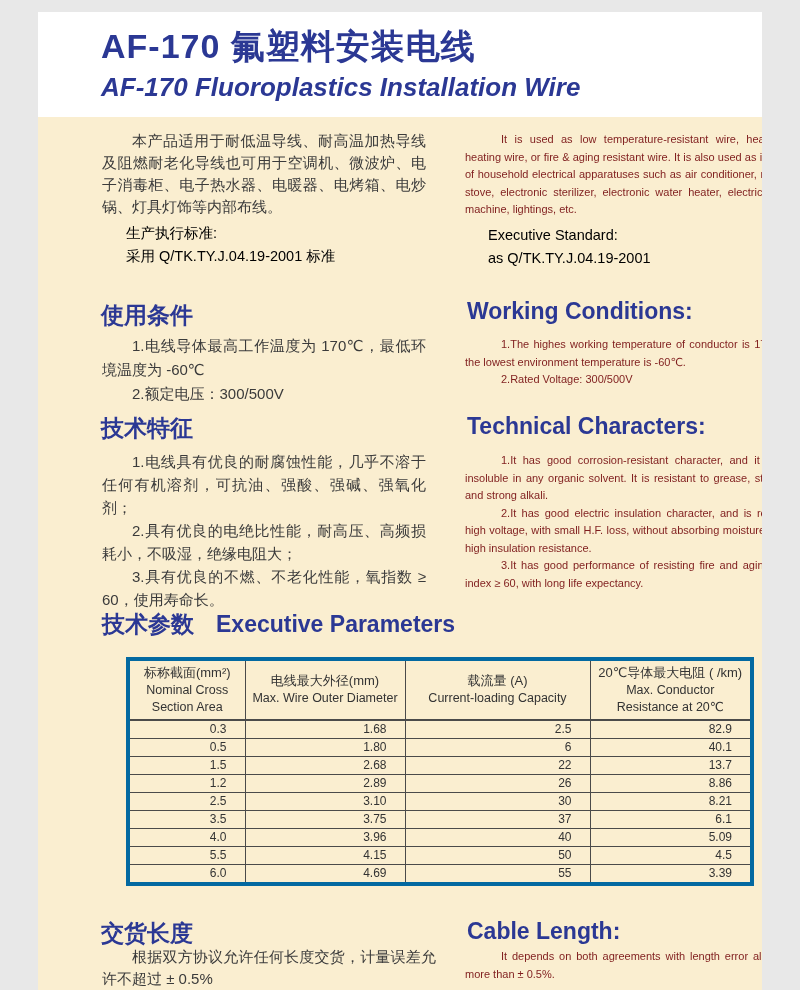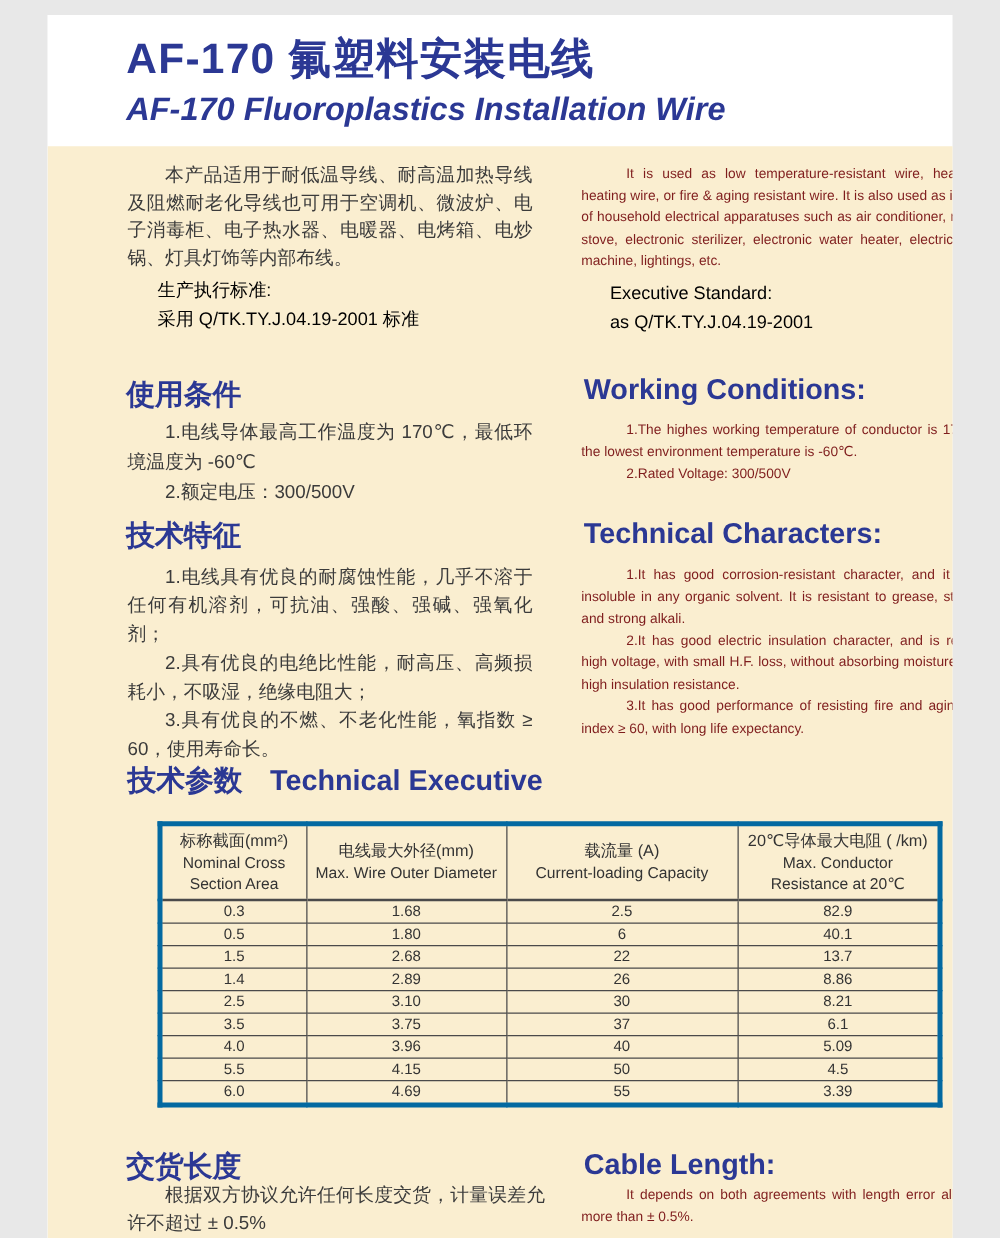--- a/index.html
+++ b/index.html
@@ -69,21 +69,21 @@
   .param-table, .param-table th, .param-table td { border:1px solid #4a4a4a; }
   .param-table { border:4px solid #0369a1; }
   .param-table th {
     font-weight:normal; padding:3px 4px 4px; vertical-align:middle;
     border-bottom:2px solid #4a4a4a; text-align:center;
   }
   .th-cn { font-size:13px; line-height:18px; }
   .th-en { font-size:12.5px; line-height:16.5px; }
   .param-table td {
     height:17px; padding:0 18px; font-size:12px; line-height:17px;
-    text-align:center;
+    text-align:right;
   }
 </style>
 </head>
 <body>
 
 <div class="page">
 
   <div class="abs title-cn">AF-170 氟塑料安装电线</div>
   <div class="abs title-en">AF-170 Fluoroplastics Installation Wire</div>
 
@@ -122,21 +122,21 @@
     <p>2.具有优良的电绝比性能，耐高压、高频损耗小，不吸湿，绝缘电阻大；</p>
     <p>3.具有优良的不燃、不老化性能，氧指数 ≥ 60，使用寿命长。</p>
   </div>
   <div class="abs en-body en-list tc-body-en">
     <p>1.It has good corrosion-resistant character, and it is almost insoluble in any organic solvent. It is resistant to grease, strong acid, and strong alkali.</p>
     <p>2.It has good electric insulation character, and is resistant to high voltage, with small H.F. loss, without absorbing moisture, and with high insulation resistance.</p>
     <p>3.It has good performance of resisting fire and aging, oxygen index ≥ 60, with long life expectancy.</p>
   </div>
 
   <div class="abs sec-head tp-head">
-    <span>技术参数</span><span class="tp-en">Technical Executive</span>
+    <span>技术参数</span><span class="tp-en">Executive Parameters</span>
   </div>
 
   <table class="abs param-table">
     <colgroup>
         <col class="c1">
         <col class="c2">
         <col class="c3">
         <col class="c4">
       </colgroup>
     <thead>
@@ -172,21 +172,21 @@
           <td>6</td>
           <td>40.1</td>
         </tr>
         <tr>
           <td>1.5</td>
           <td>2.68</td>
           <td>22</td>
           <td>13.7</td>
         </tr>
         <tr>
-          <td>1.4</td>
+          <td>1.2</td>
           <td>2.89</td>
           <td>26</td>
           <td>8.86</td>
         </tr>
         <tr>
           <td>2.5</td>
           <td>3.10</td>
           <td>30</td>
           <td>8.21</td>
         </tr>

